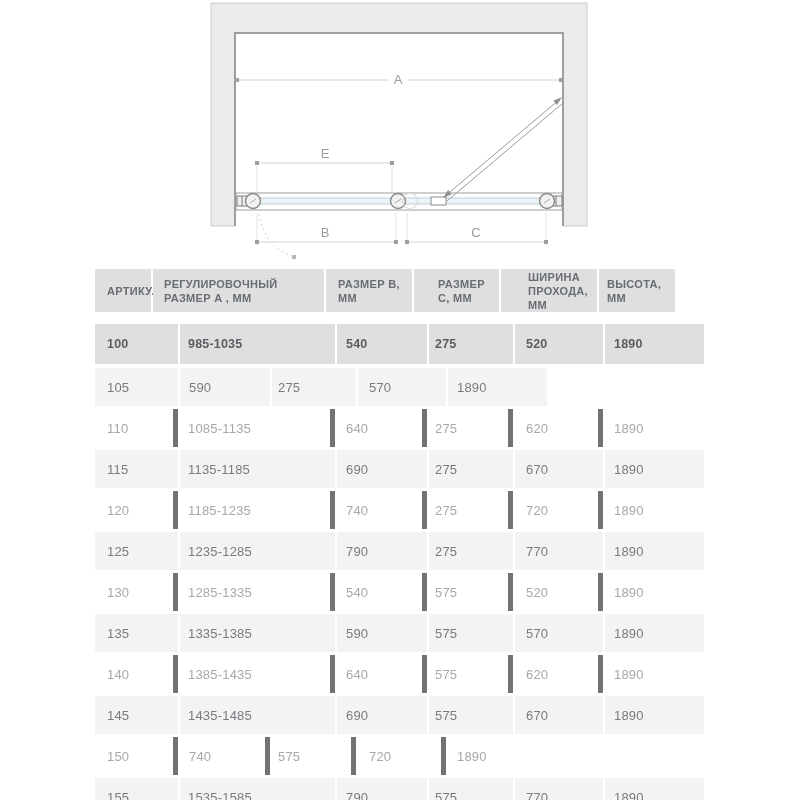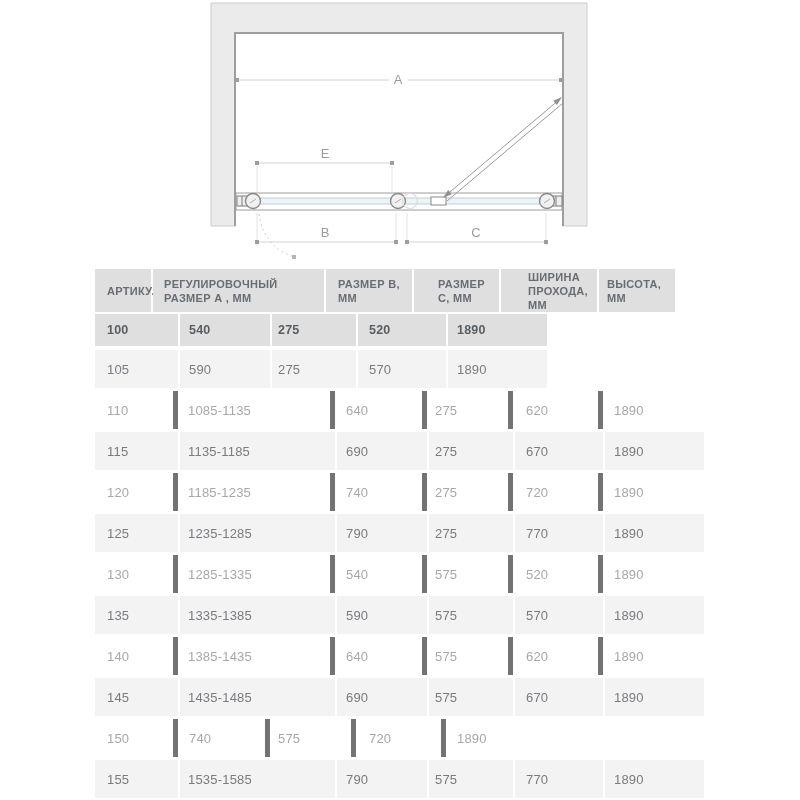--- a/index.html
+++ b/index.html
@@ -19,21 +19,21 @@
   .hcell:last-child{margin-right:0}
   .h0{width:56px;padding-left:12px}
   .h1{width:171px;padding-left:11px}
   .h2{width:86px;padding-left:12px}
   .h3{width:85px;padding-left:24px}
   .h4{width:96px;padding-left:27px}
   .h5{width:76px;padding-left:8px}
 
   .trow{display:flex;height:38px;margin-top:3px}
   .trow:nth-child(2){margin-top:4px}
-  .row-first{height:32px;margin-top:2px}
+  .row-first{height:40px;margin-top:12px}
   .cell{display:flex;align-items:center;font-size:13px;letter-spacing:.2px;
     margin-right:2px}
   .cell:last-child{margin-right:0}
   .c0{width:83px;padding-left:12px}
   .c1{width:155px;padding-left:8px}
   .c2{width:90px;padding-left:9px}
   .c3{width:84px;padding-left:6px}
   .c4{width:88px;padding-left:11px}
   .c5{width:99px;padding-left:9px}
 
@@ -125,20 +125,21 @@
     <div class="hcell h0">АРТИКУЛ</div>
     <div class="hcell h1">РЕГУЛИРОВОЧНЫЙ РАЗМЕР А , ММ</div>
     <div class="hcell h2">РАЗМЕР B, ММ</div>
     <div class="hcell h3">РАЗМЕР C, ММ</div>
     <div class="hcell h4">ШИРИНА ПРОХОДА, ММ</div>
     <div class="hcell h5">ВЫСОТА, ММ</div>
   </div>
   <div>
       <div class="trow row-first">
         <div class="cell c0">100</div>
+        <div class="cell c1">985-1035</div>
         <div class="cell c2">540</div>
         <div class="cell c3">275</div>
         <div class="cell c4">520</div>
         <div class="cell c5">1890</div>
       </div>
       <div class="trow row-gray">
         <div class="cell c0">105</div>
         <div class="cell c2">590</div>
         <div class="cell c3">275</div>
         <div class="cell c4">570</div>

